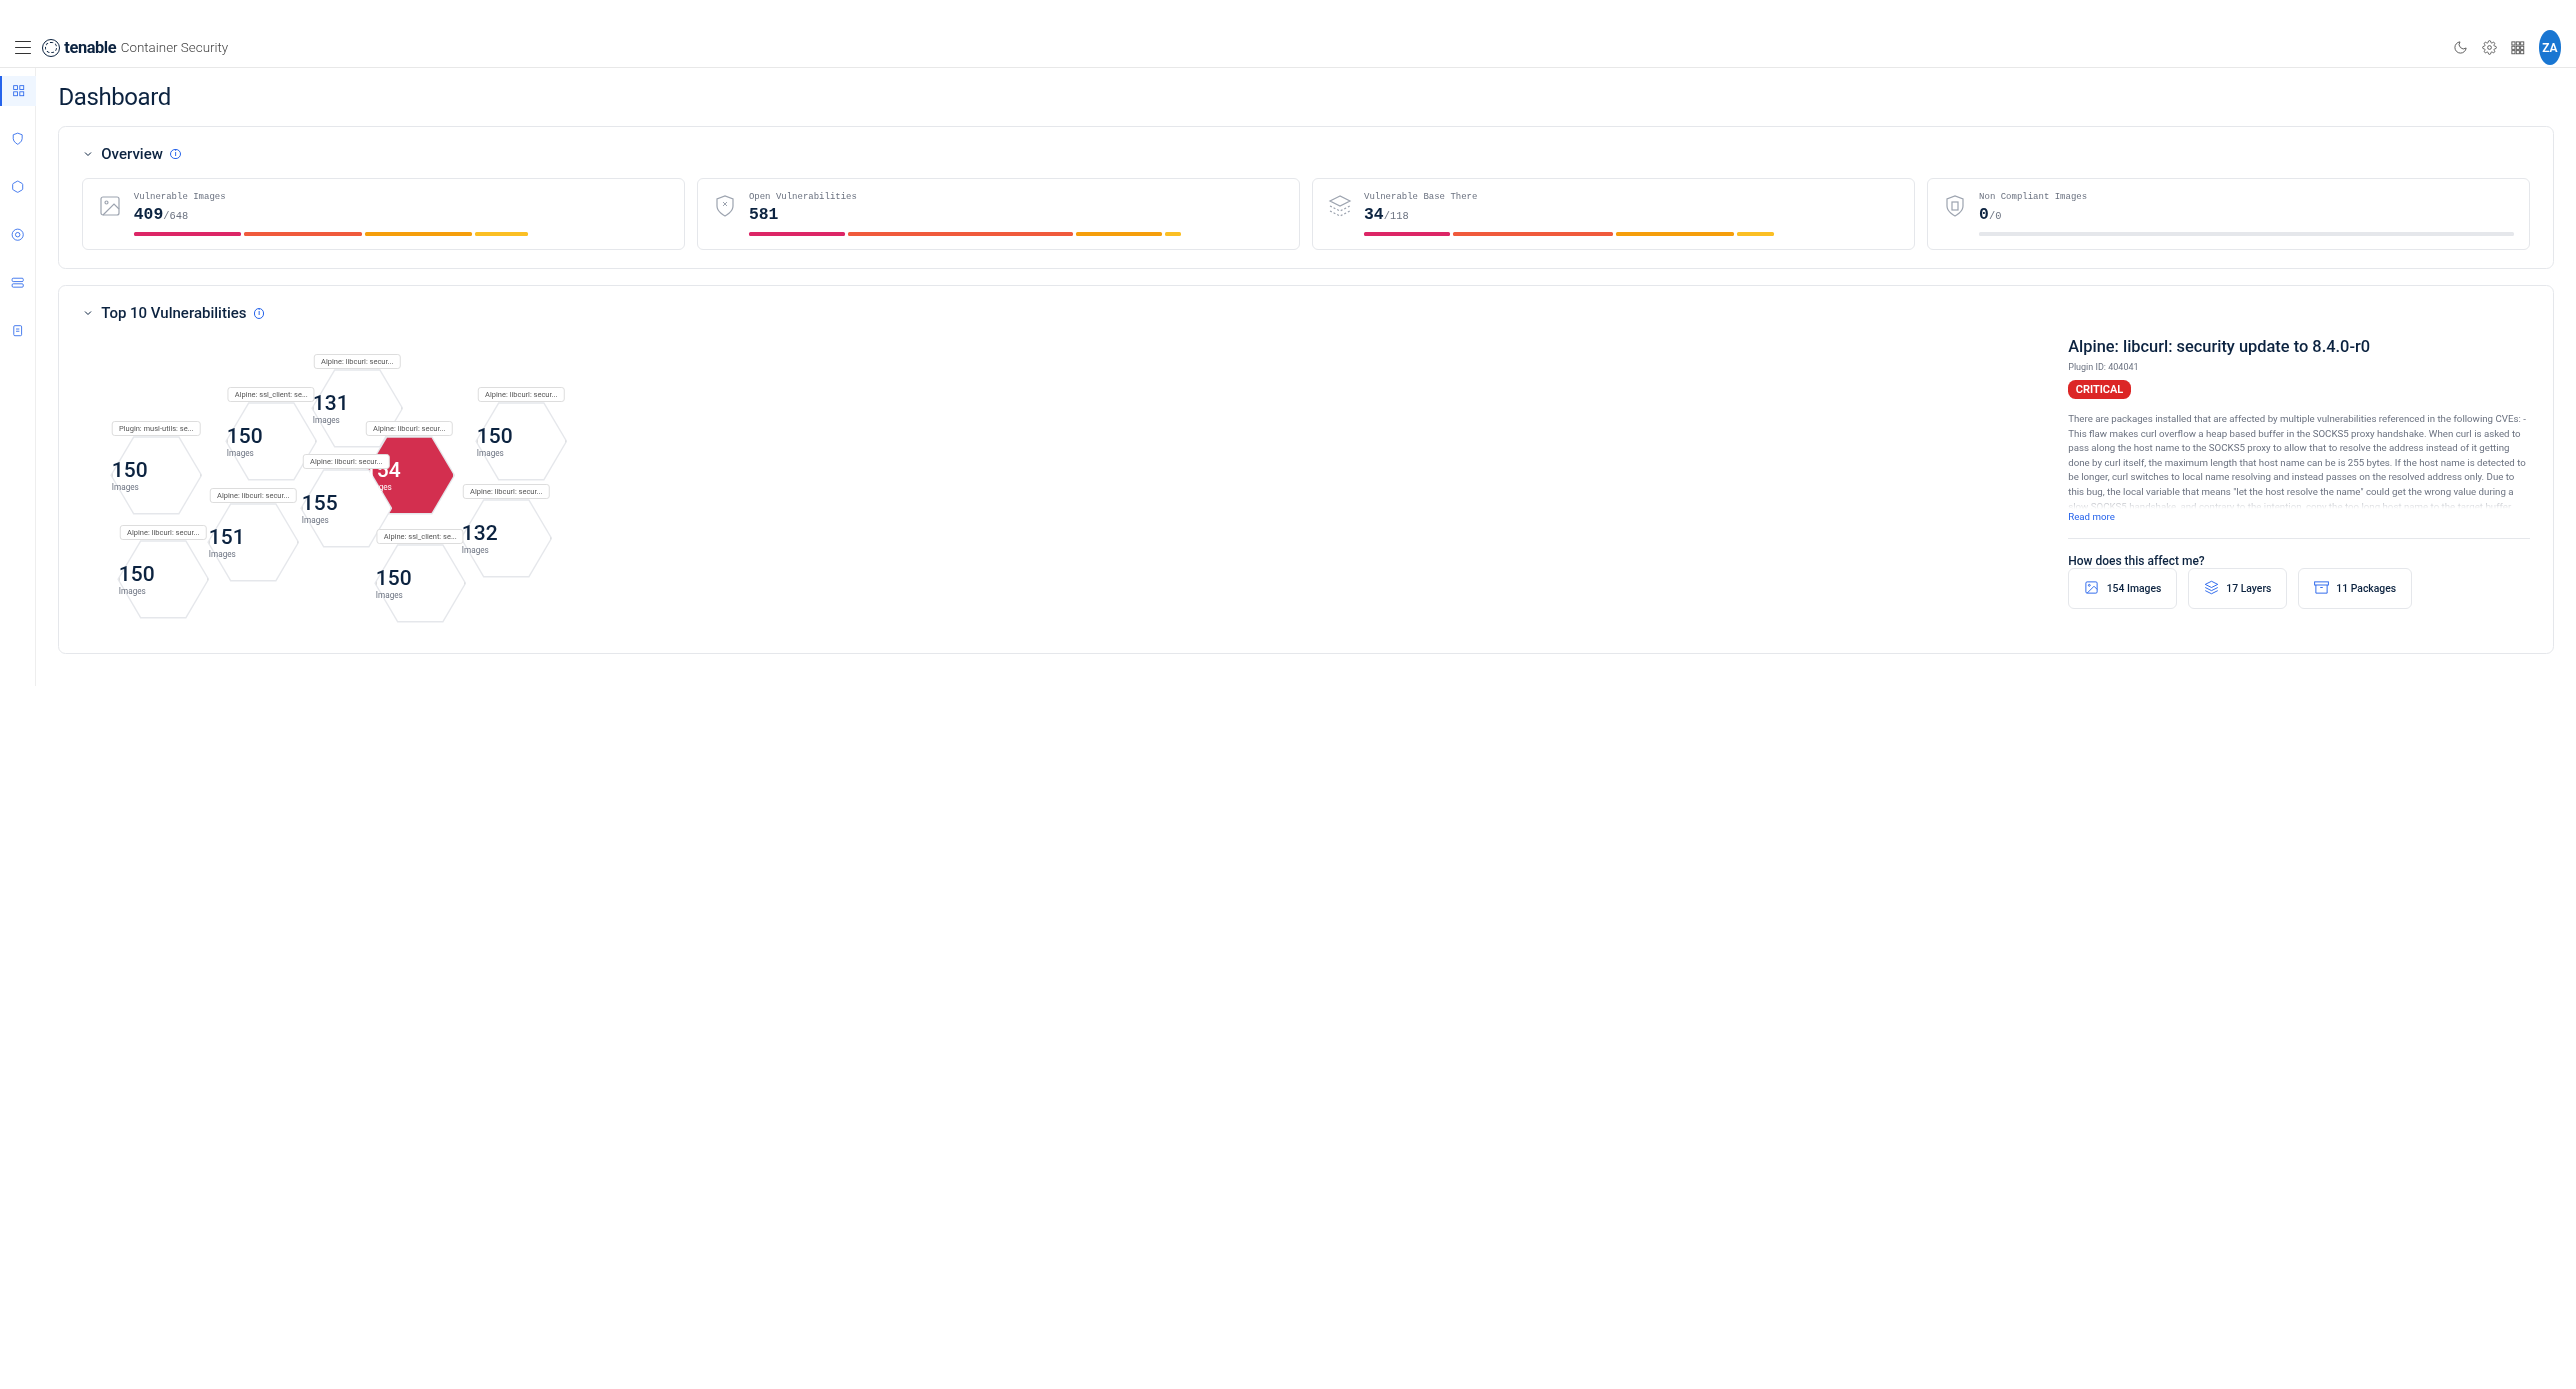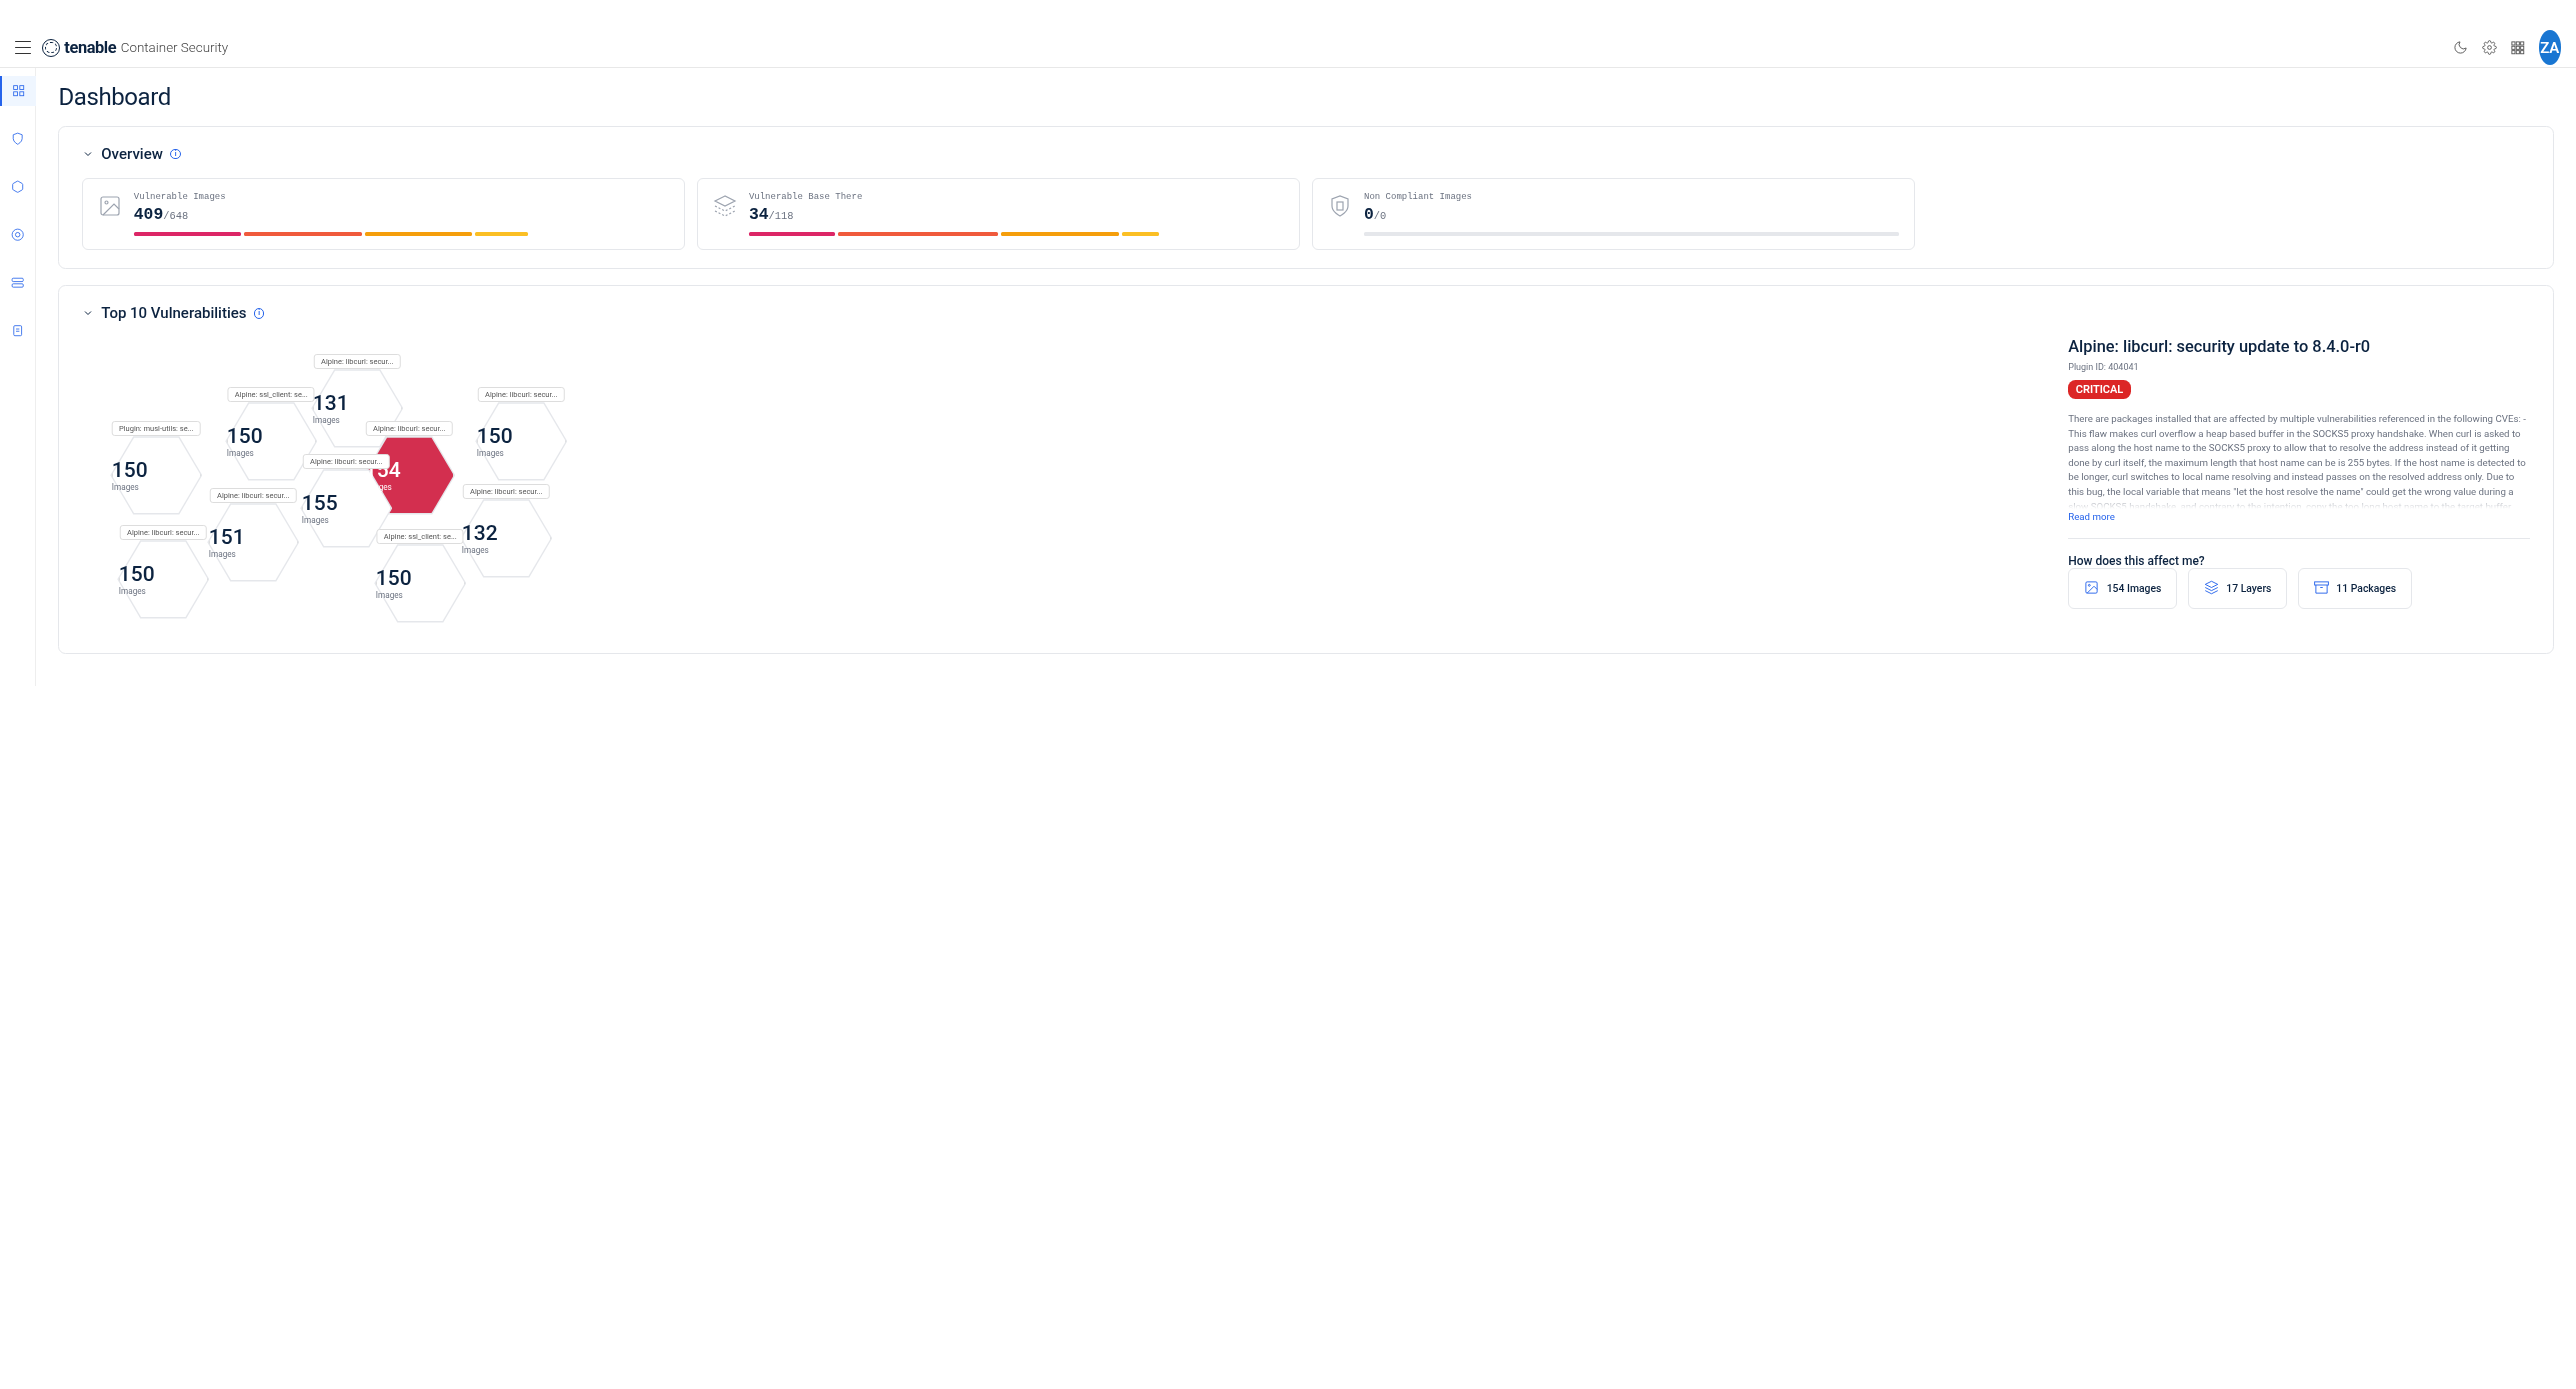--- a/index.html
+++ b/index.html
@@ -8,21 +8,21 @@
 .topbar-left { display: flex; align-items: center; gap: 10.4px; }
 .hamburger { width: 16.4px; height: 13.4px; display: flex; flex-direction: column; justify-content: space-between; cursor: pointer; }
 .hamburger span { height: 1.5px; background: #333; border-radius: 0.7px; }
 .brand { display: flex; align-items: center; gap: 4.5px; }
 .brand-icon { width: 18px; height: 18px; border: 1.5px solid #0c2340; border-radius: 50%; position: relative; }
 .brand-icon::after { content: ''; position: absolute; inset: 2.2px; border: 0.7px dashed #0c2340; border-radius: 50%; }
 .brand-name { font-weight: 700; font-size: 16.4px; letter-spacing: -0.4px; }
 .brand-sub { font-size: 13.4px; font-weight: 300; color: #444; }
 .topbar-right { display: flex; align-items: center; gap: 13.4px; }
 .top-icon { width: 15px; height: 15px; cursor: pointer; color: #555; }
-.avatar { width: 22.4px; height: 35px; border-radius: 50%; background: #1976d2; color: #fff; display: flex; align-items: center; justify-content: center; font-size: 15px; font-weight: 600; cursor: pointer; }
+.avatar { width: 22.4px; height: 35px; border-radius: 50%; background: #1976d2; color: #fff; display: flex; align-items: center; justify-content: center; font-size: 12px; font-weight: 600; cursor: pointer; }
 .layout { display: flex; }
 .sidebar { width: 36px; border-right: 0.7px solid #eee; display: flex; flex-direction: column; align-items: center; padding-top: 7.5px; gap: 18px; }
 .side-item { width: 36px; height: 30px; display: flex; align-items: center; justify-content: center; cursor: pointer; color: #2563eb; }
 .side-item.active { background: #eff6ff; border-left: 2.2px solid #2563eb; }
 .main { flex: 1; padding: 15px 22.4px; }
 .page-title { font-size: 24px; font-weight: 400; color: #0c2340; margin-bottom: 15px; letter-spacing: -0.4px; }
 .panel { border: 0.7px solid #e5e7eb; border-radius: 7.5px; padding: 18px 22.4px; margin-bottom: 16.4px; }
 .panel-header { display: flex; align-items: center; gap: 7.5px; margin-bottom: 15px; cursor: pointer; }
 .chev { color: #0c2340; }
 .panel-title { font-size: 15px; font-weight: 500; color: #0c2340; }
@@ -165,20 +165,36 @@
       <div class="bar">
                 <span style="background:#dc2666;width:20%"></span>
                 <span style="background:#f05a3c;width:22%"></span>
                 <span style="background:#f59e0b;width:20%"></span>
                 <span style="background:#fbbf24;width:10%"></span>
               </div>
     </div>
           </div>
           <div class="card">
             <div class="card-icon"><svg width="24" height="24" viewBox="0 0 24 24" fill="none" stroke="currentColor" stroke-width="1.2">
+                <path d="M12 22s8-4 8-10V5l-8-3-8 3v7c0 6 8 10 8 10z"></path>
+                <path d="M10 8l2 2m0 0l2 2m-2-2l2-2m-2 2l-2 2" stroke-width="1"></path>
+              </svg></div>
+    <div class="card-body">
+      <div class="card-label">Open Vulnerabilities</div>
+      <div class="card-value">581<span class="sub"></span></div>
+      <div class="bar">
+                <span style="background:#dc2666;width:18%"></span>
+                <span style="background:#f05a3c;width:42%"></span>
+                <span style="background:#f59e0b;width:16%"></span>
+                <span style="background:#fbbf24;width:3%"></span>
+              </div>
+    </div>
+          </div>
+          <div class="card">
+            <div class="card-icon"><svg width="24" height="24" viewBox="0 0 24 24" fill="none" stroke="currentColor" stroke-width="1.2">
                 <path d="M12 2L2 7l10 5 10-5-10-5z"></path>
                 <path d="M2 17l10 5 10-5" stroke-dasharray="2 2"></path>
                 <path d="M2 12l10 5 10-5" stroke-dasharray="2 2"></path>
               </svg></div>
     <div class="card-body">
       <div class="card-label">Vulnerable Base There</div>
       <div class="card-value">34<span class="sub">/118</span></div>
       <div class="bar">
                 <span style="background:#dc2666;width:16%"></span>
                 <span style="background:#f05a3c;width:30%"></span>

